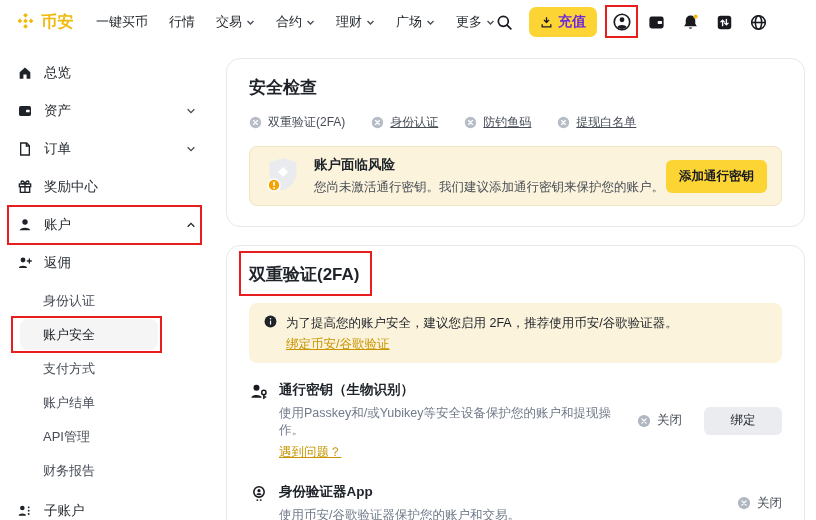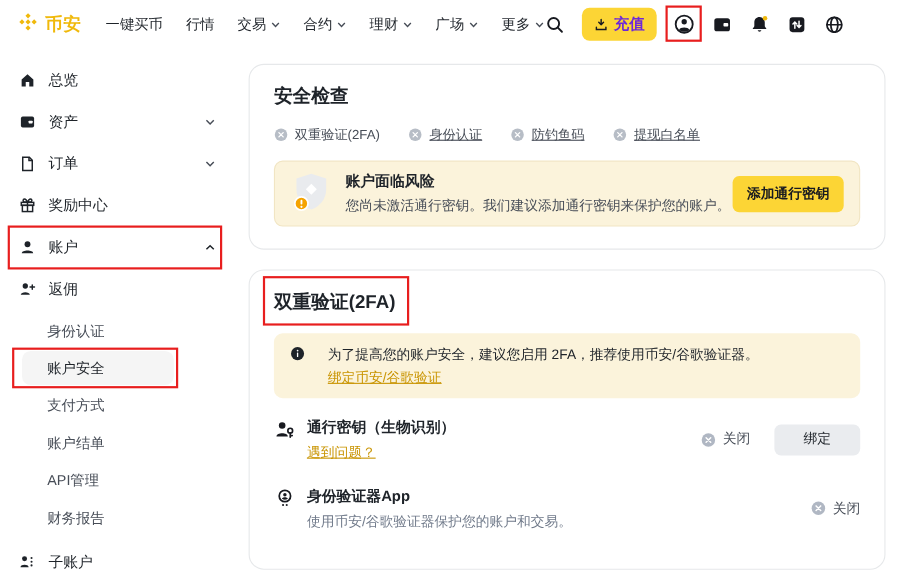--- a/index.html
+++ b/index.html
@@ -52,21 +52,21 @@
             padding:9px 14px; display:flex; align-items:center; }
   .banner-text { margin-left:12px; flex:1; }
   .banner-title { font-size:13.5px; font-weight:600; }
   .banner-desc { font-size:12.5px; color:#474D57; margin-top:5px; }
   .banner-btn { background:#FCD535; color:#181A20; border:none; border-radius:6px;
                 padding:8px 13px; font-size:12.5px; font-weight:600; cursor:pointer;
                 white-space:nowrap; }
 
   .title-wrap { position:relative; display:inline-block; }
   .tip-box { margin-top:17px; background:#FBF3DB; border-radius:8px; padding:10px 14px;
-             display:flex; gap:20px; }
+             display:flex; gap:8px; }
   .tip-text { font-size:12.5px; line-height:1.5; }
   .tip-link { display:inline-block; margin-top:3px; color:#C99400; font-size:12.5px;
               text-decoration:underline; cursor:pointer; }
 
   .fa-list { margin-top:18px; }
   .fa-row { display:flex; align-items:center; margin-top:22px; }
   .fa-row:first-child { margin-top:0; }
   .fa-icon { width:20px; flex:0 0 20px; align-self:flex-start; margin-top:1px; }
   .fa-body { flex:1; margin-left:10px; padding-right:10px; }
   .fa-title { font-size:13.5px; font-weight:600; }
@@ -354,20 +354,21 @@
 
         <div class="fa-row">
           <svg class="fa-icon" width="20" height="20" viewBox="0 0 24 24">
               <circle cx="9" cy="7" r="3.6" fill="#181A20"></circle>
               <path d="M2.8 19c0-4.6 12.4-4.6 12.4 0z" fill="#181A20"></path>
               <circle cx="17.8" cy="12.6" r="2.6" fill="none" stroke="#181A20" stroke-width="1.8"></circle>
               <path d="M17.8 15.2v4.6m0-1.8h2.2" stroke="#181A20" stroke-width="1.8" stroke-linecap="round"></path>
             </svg>
           <div class="fa-body">
             <div class="fa-title">通行密钥（生物识别）</div>
+            <div class="fa-desc">使用Passkey和/或Yubikey等安全设备保护您的账户和提现操作。</div>
             <span class="fa-help">遇到问题？</span>
           </div>
           <div class="fa-right">
             <span class="status">
               <svg width="14" height="14" viewBox="0 0 16 16">
                   <circle cx="8" cy="8" r="7" fill="#B0B7C3"></circle>
                   <path d="M5.6 5.6l4.8 4.8M10.4 5.6l-4.8 4.8" stroke="#fff" stroke-width="1.5" stroke-linecap="round"></path>
                 </svg>
               <span>关闭</span>
             </span>

